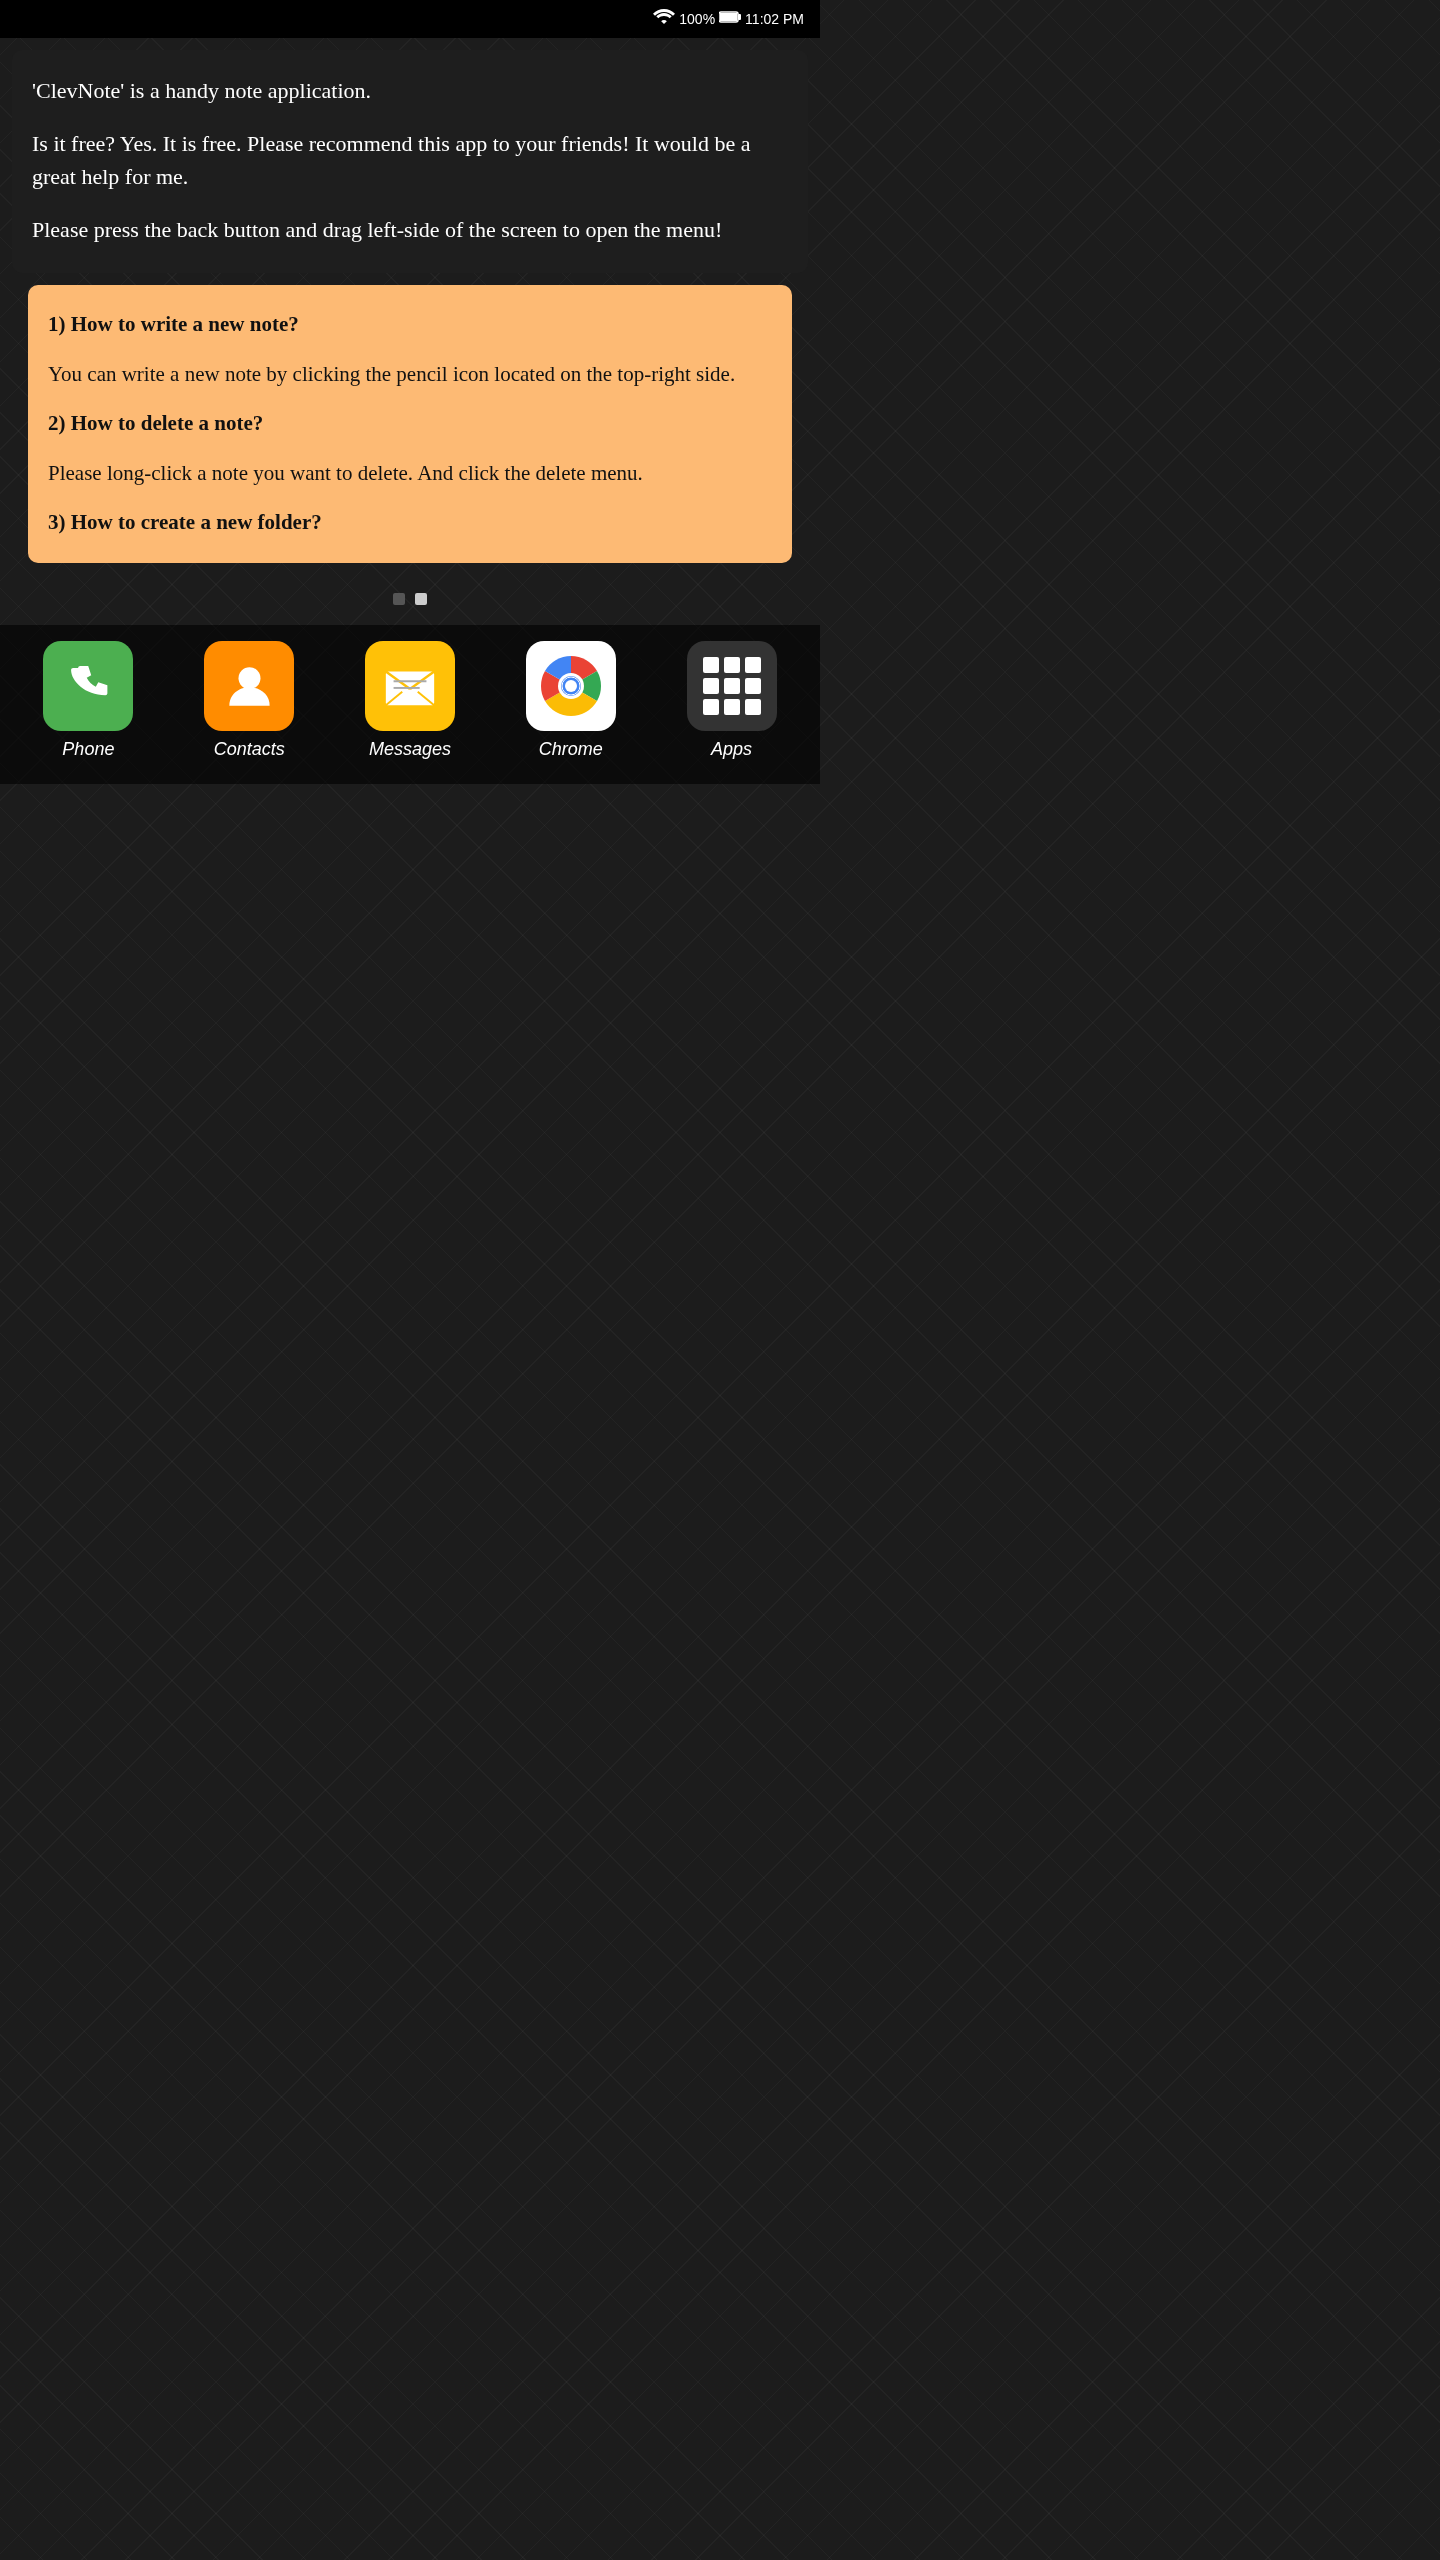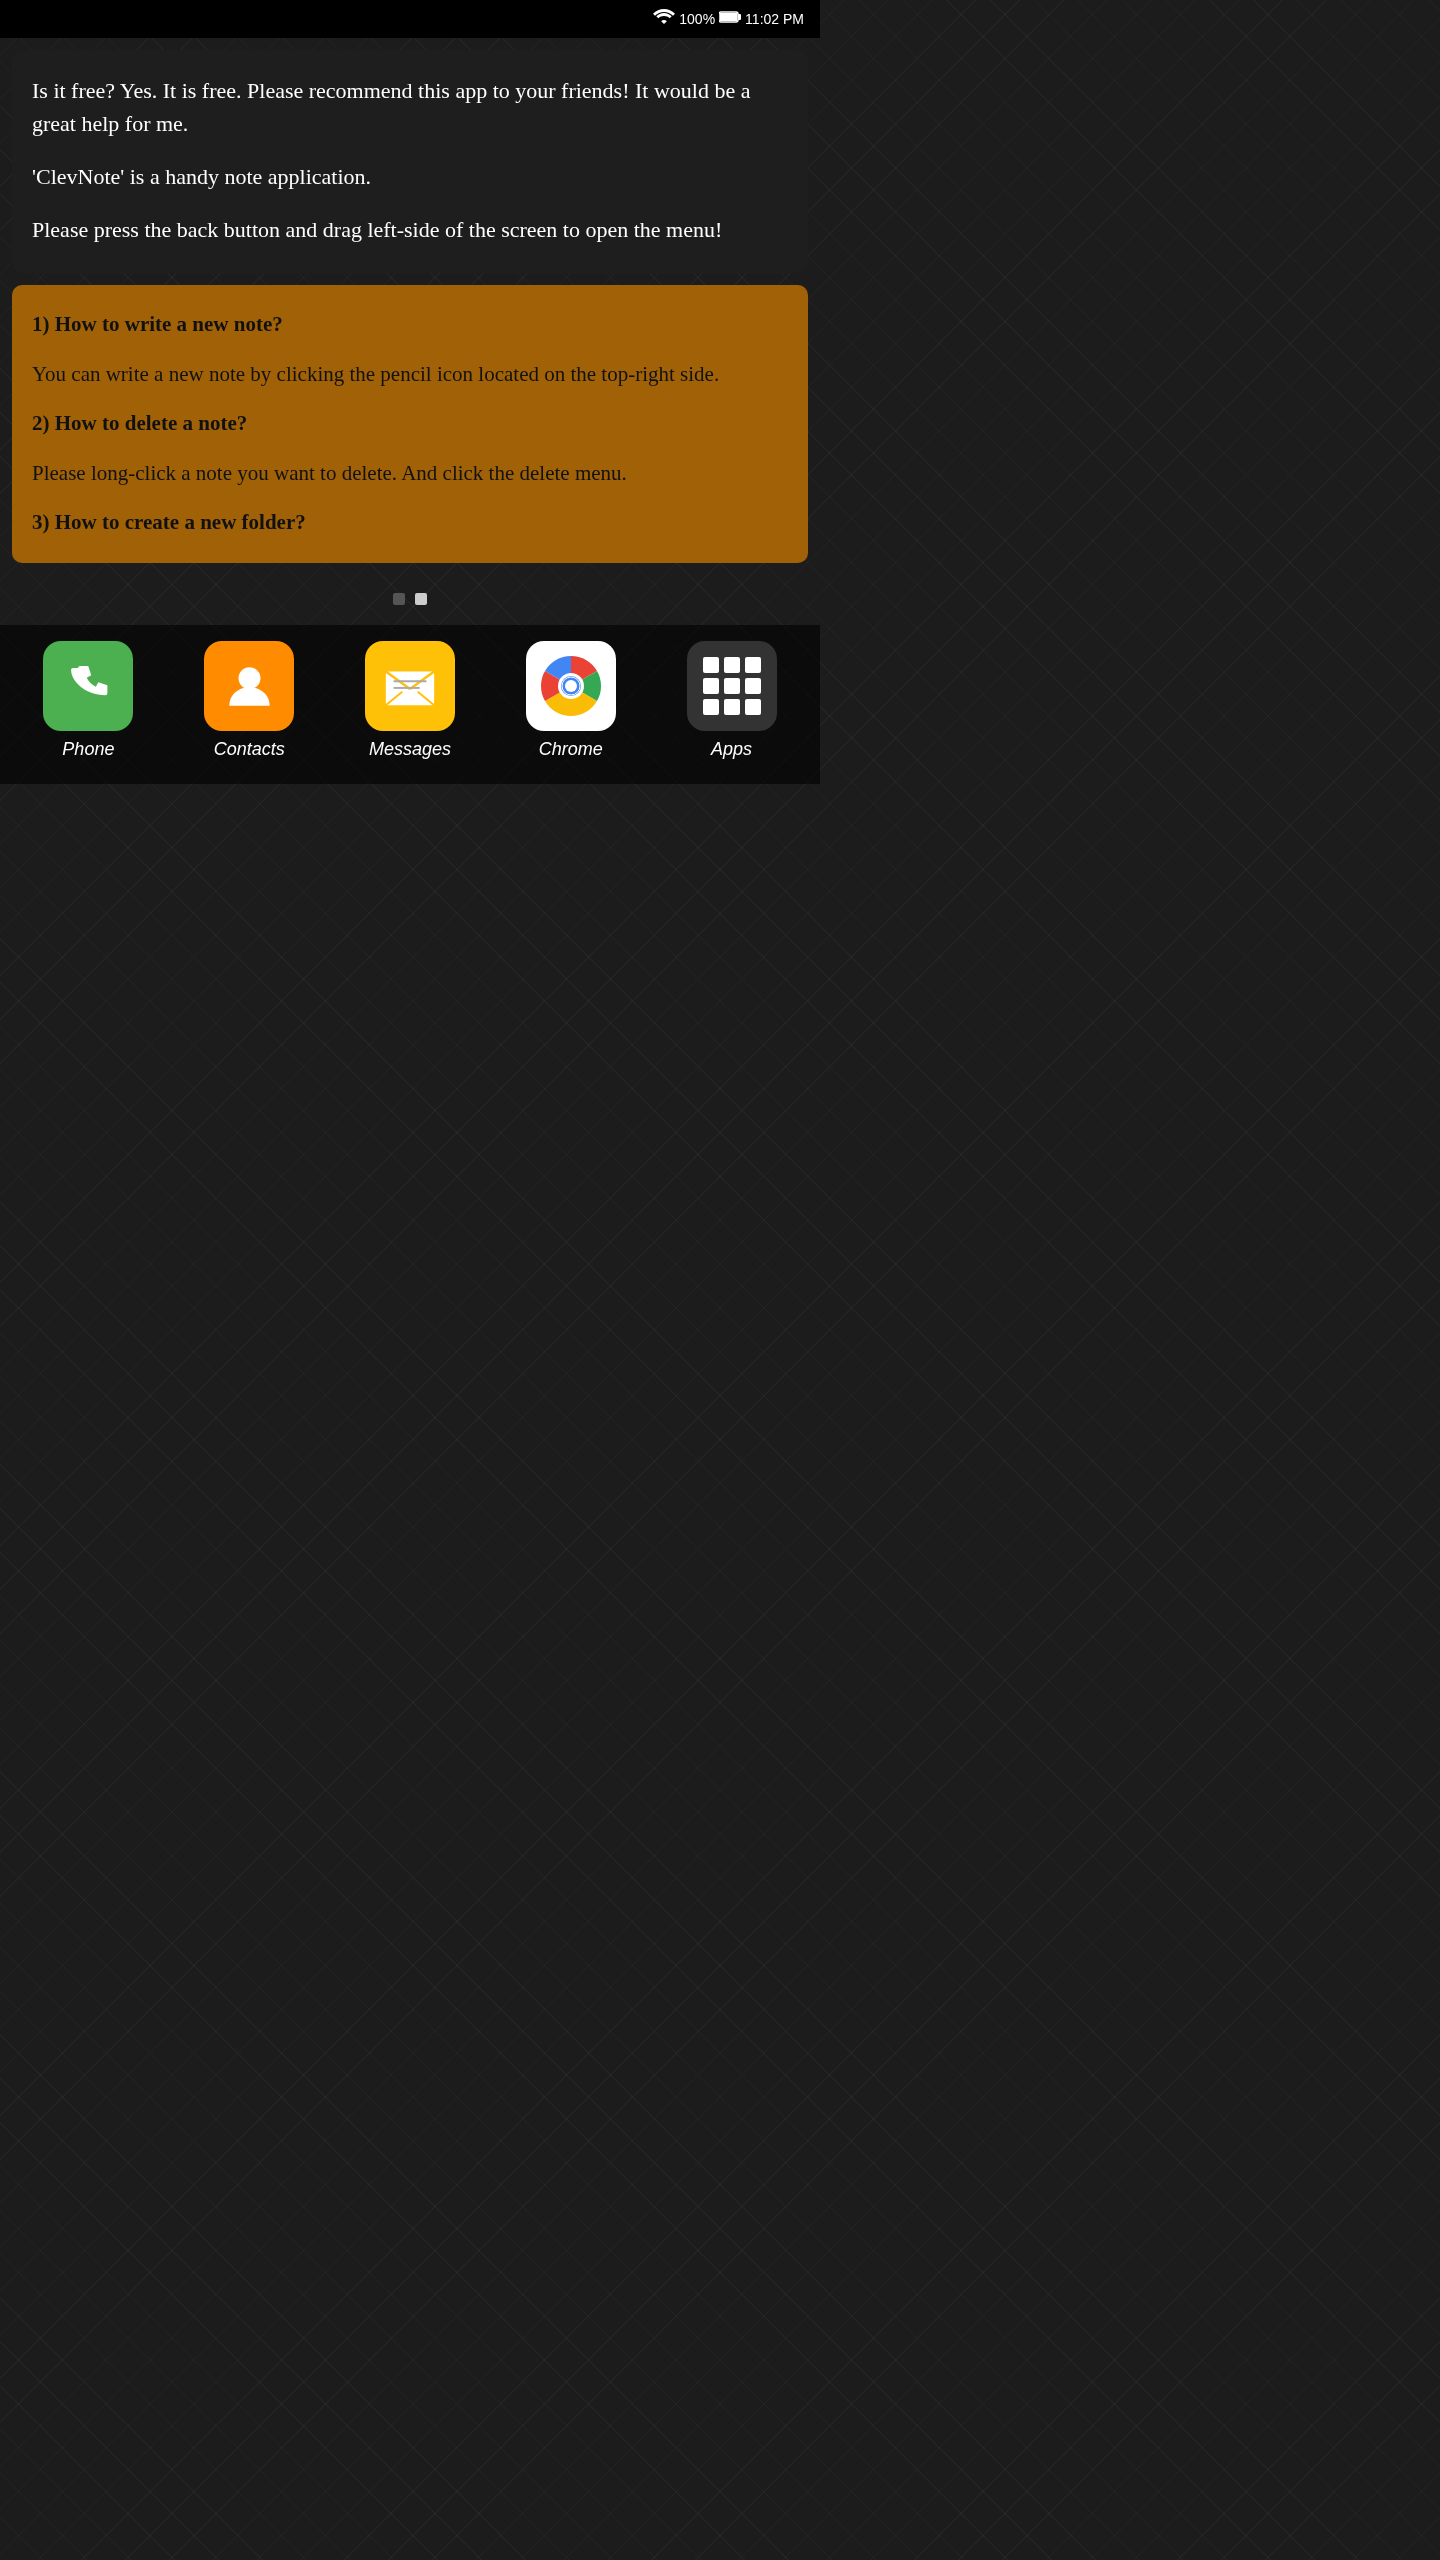--- a/index.html
+++ b/index.html
@@ -76,23 +76,23 @@
     .dark-card p {
       margin-bottom: 20px;
     }
 
     .dark-card p:last-child {
       margin-bottom: 3px;
     }
 
     
     .light-card {
-      background: #a16207;
+      background: #fdba74;
       border-radius: 10px;
-      margin: 12px 0;
+      margin: 12px 16px;
       padding: 24px 20px;
       color: #111;
       font-size: 21px;
       line-height: 1.5;
     }
 
     .light-card p {
       margin-bottom: 18px;
     }
 
@@ -221,22 +221,22 @@
       <rect x="1" y="3" width="17" height="8" fill="white"></rect>
       <rect x="19" y="4" width="3" height="6" rx="1" fill="white"></rect>
     </svg>
   </span>
   <span class="status-text">11:02 PM</span>
 </div>
 
 <div class="content-area">
 
   <div class="dark-card">
+    <p>'ClevNote' is a handy note application.</p>
     <p>Is it free? Yes. It is free. Please recommend this app to your friends! It would be a great help for me.</p>
-    <p>'ClevNote' is a handy note application.</p>
     <p>Please press the back button and drag left-side of the screen to open the menu!</p>
   </div>
 
   <div class="light-card">
     <p class="section-title">1) How to write a new note?</p>
     <p>You can write a new note by clicking the pencil icon located on the top-right side.</p>
     <p class="section-title">2) How to delete a note?</p>
     <p>Please long-click a note you want to delete. And click the delete menu.</p>
     <p class="section-title">3) How to create a new folder?</p>
   </div>

